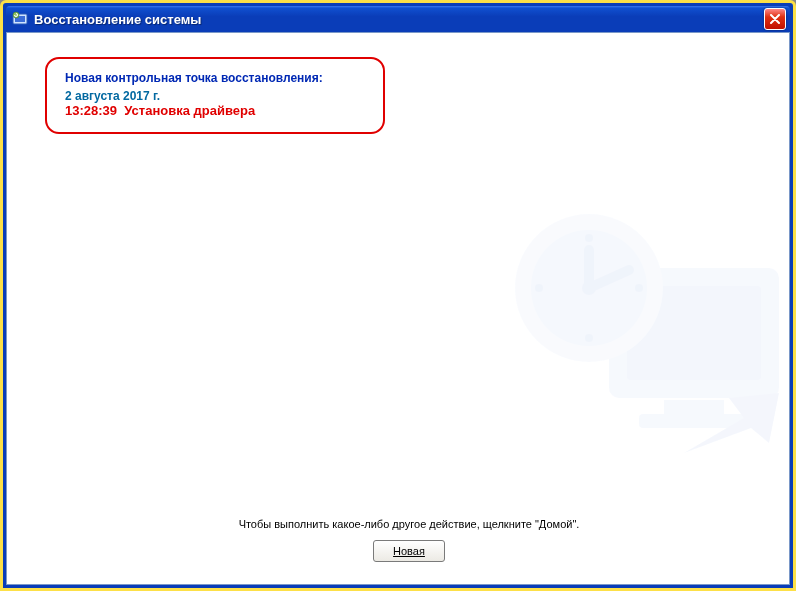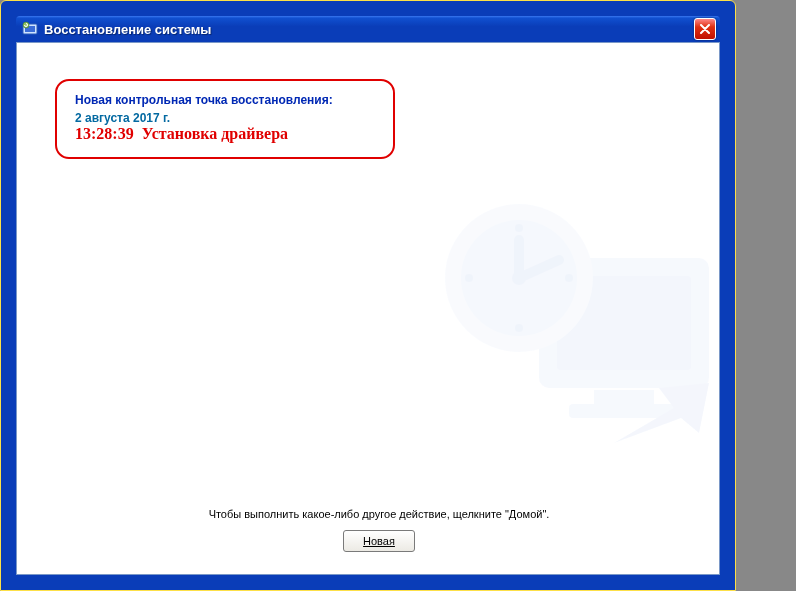--- a/index.html
+++ b/index.html
@@ -4,27 +4,27 @@
 <style>
   * { box-sizing: border-box; }
   body {
     margin: 0;
     padding: 0;
     background: #888;
     font-family: Tahoma, Arial, sans-serif;
     font-size: 11px;
   }
   .window {
-    width: 736px;
+    width: 796px;
     height: 591px;
     margin: 0;
     background: #0a3db8;
-    border: 1px solid #fde047;
+    border: 3px solid #fde047;
     border-radius: 6px 6px 0 0;
-    padding: 15px;
+    padding: 3px;
     display: flex;
     flex-direction: column;
   }
   .titlebar {
     height: 26px;
     background: linear-gradient(to bottom, #3a78f0 0%, #1050d0 8%, #0a3db8 40%, #0a3db8 100%);
     border-radius: 4px 4px 0 0;
     display: flex;
     align-items: center;
     padding: 0 4px 0 6px;
@@ -97,21 +97,20 @@
     align-items: center;
     justify-content: center;
     font-weight: bold;
     font-size: 12px;
     color: #fff;
   }
   .main-area {
     flex: 1;
     position: relative;
     padding: 24px 38px;
-    margin-top: 12px;
   }
   .restore-box {
     border: 2px solid #e00000;
     border-radius: 14px;
     padding: 12px 18px 14px 18px;
     width: 340px;
     background: #fff;
   }
   .restore-box .rp-title {
     color: #0028b4;
@@ -120,22 +119,21 @@
     margin-bottom: 4px;
   }
   .restore-box .rp-date {
     color: #0369a1;
     font-weight: bold;
     font-size: 12px;
   }
   .restore-box .rp-time-desc {
     color: #e00000;
     font-weight: bold;
-    font-size: 16px;
-    font-family: Liberation Serif, serif;
+    font-size: 13px;
   }
   .watermark {
     position: absolute;
     right: 10px;
     bottom: 40px;
     width: 300px;
     height: 280px;
     opacity: 0.35;
     pointer-events: none;
   }

